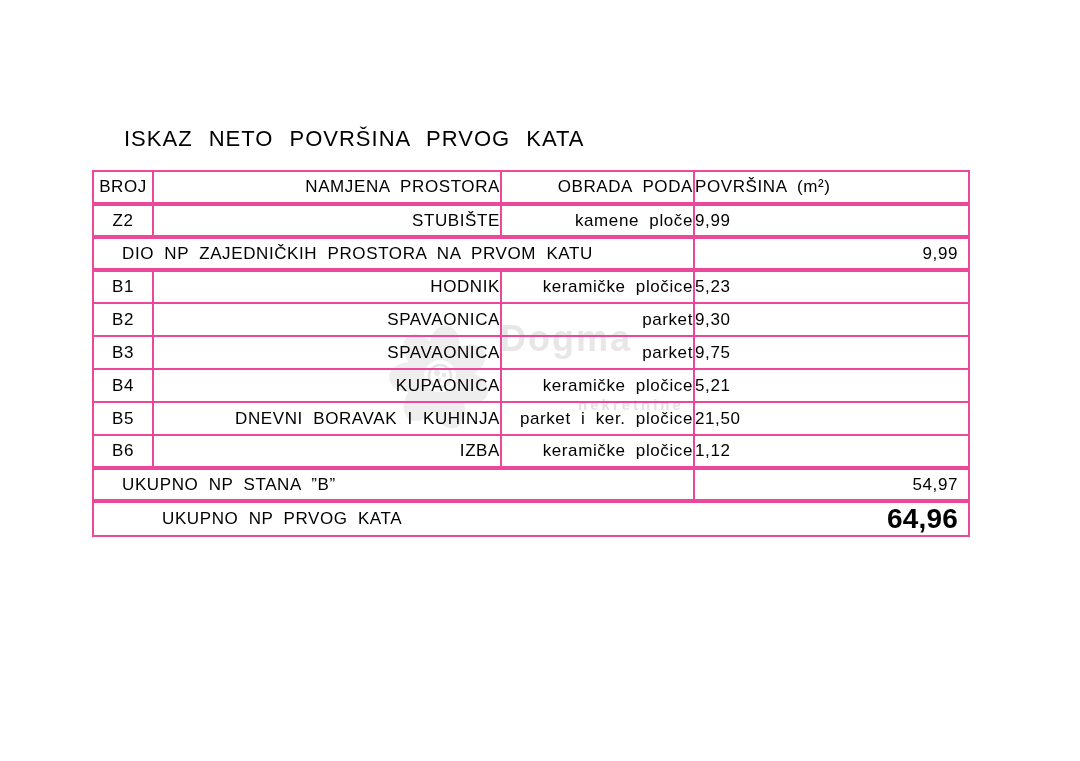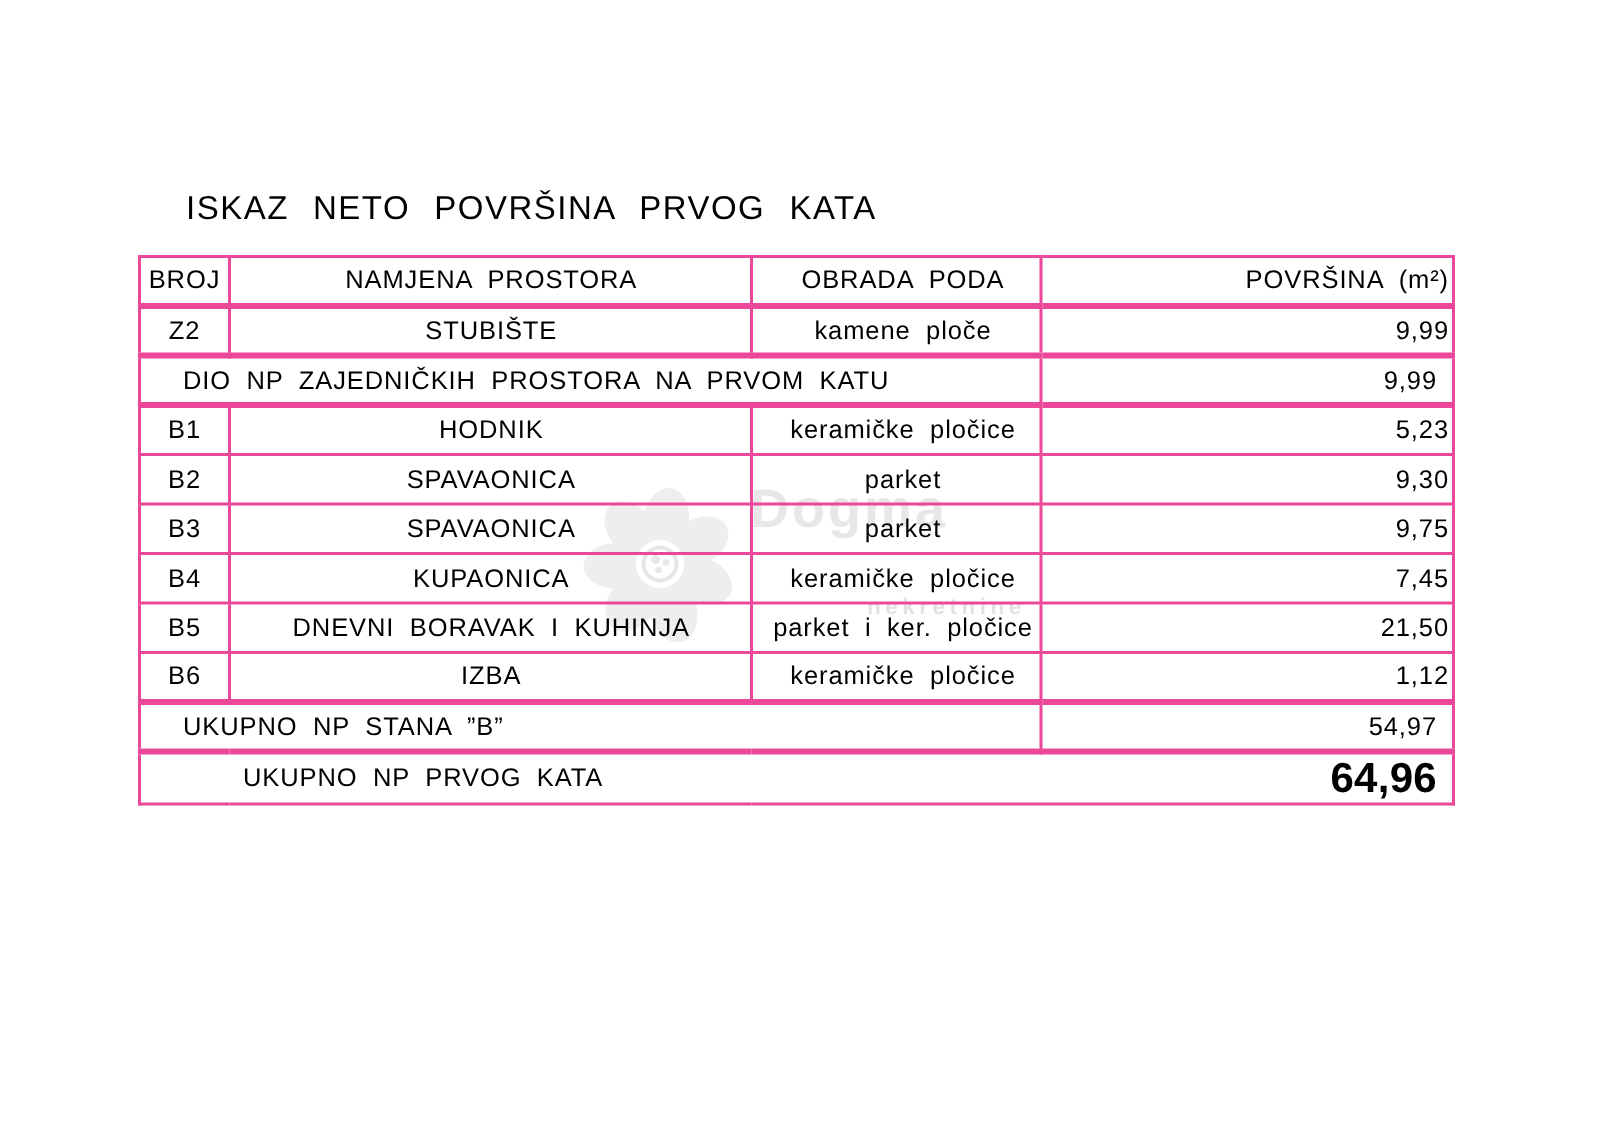--- a/index.html
+++ b/index.html
@@ -63,23 +63,23 @@
     letter-spacing: 0.6px;
     word-spacing: 5px;
     vertical-align: middle;
     white-space: nowrap;
     overflow: hidden;
     background: transparent;
   }
   tr.heavy-top > th, tr.heavy-top > td { border-top-width: 4px; }
 
   .c-broj { text-align: center; }
-  .c-nam  { text-align: center;  padding-left: 1px; }
-  .c-obr  { text-align: center;  padding-left: 9px; }
-  .c-pov  { text-align: right; padding-right: 2px; }
+  .c-nam  { text-align: right;  padding-left: 1px; }
+  .c-obr  { text-align: right;  padding-left: 9px; }
+  .c-pov  { text-align: left; padding-right: 22px; }
 
   .sum-label { text-align: left; padding-left: 28px; }
   .sum-val {
     text-align: right; padding-right: 10px;
     font-weight: 700; font-size: 20px;
     letter-spacing: 0.2px; word-spacing: 0;
   }
   .full-row-cell { padding: 0; }
   .full-row-inner {
     display: flex; justify-content: space-between; align-items: center;
@@ -162,21 +162,21 @@
       <td class="c-broj">B3</td>
       <td class="c-nam">SPAVAONICA</td>
       <td class="c-obr">parket</td>
       <td class="c-pov">9,75</td>
     </tr>
 
     <tr>
       <td class="c-broj">B4</td>
       <td class="c-nam">KUPAONICA</td>
       <td class="c-obr">keramičke pločice</td>
-      <td class="c-pov">7,45</td>
+      <td class="c-pov">5,21</td>
     </tr>
 
     <tr>
       <td class="c-broj">B5</td>
       <td class="c-nam">DNEVNI BORAVAK I KUHINJA</td>
       <td class="c-obr">parket i ker. pločice</td>
       <td class="c-pov">21,50</td>
     </tr>
 
     <tr>

